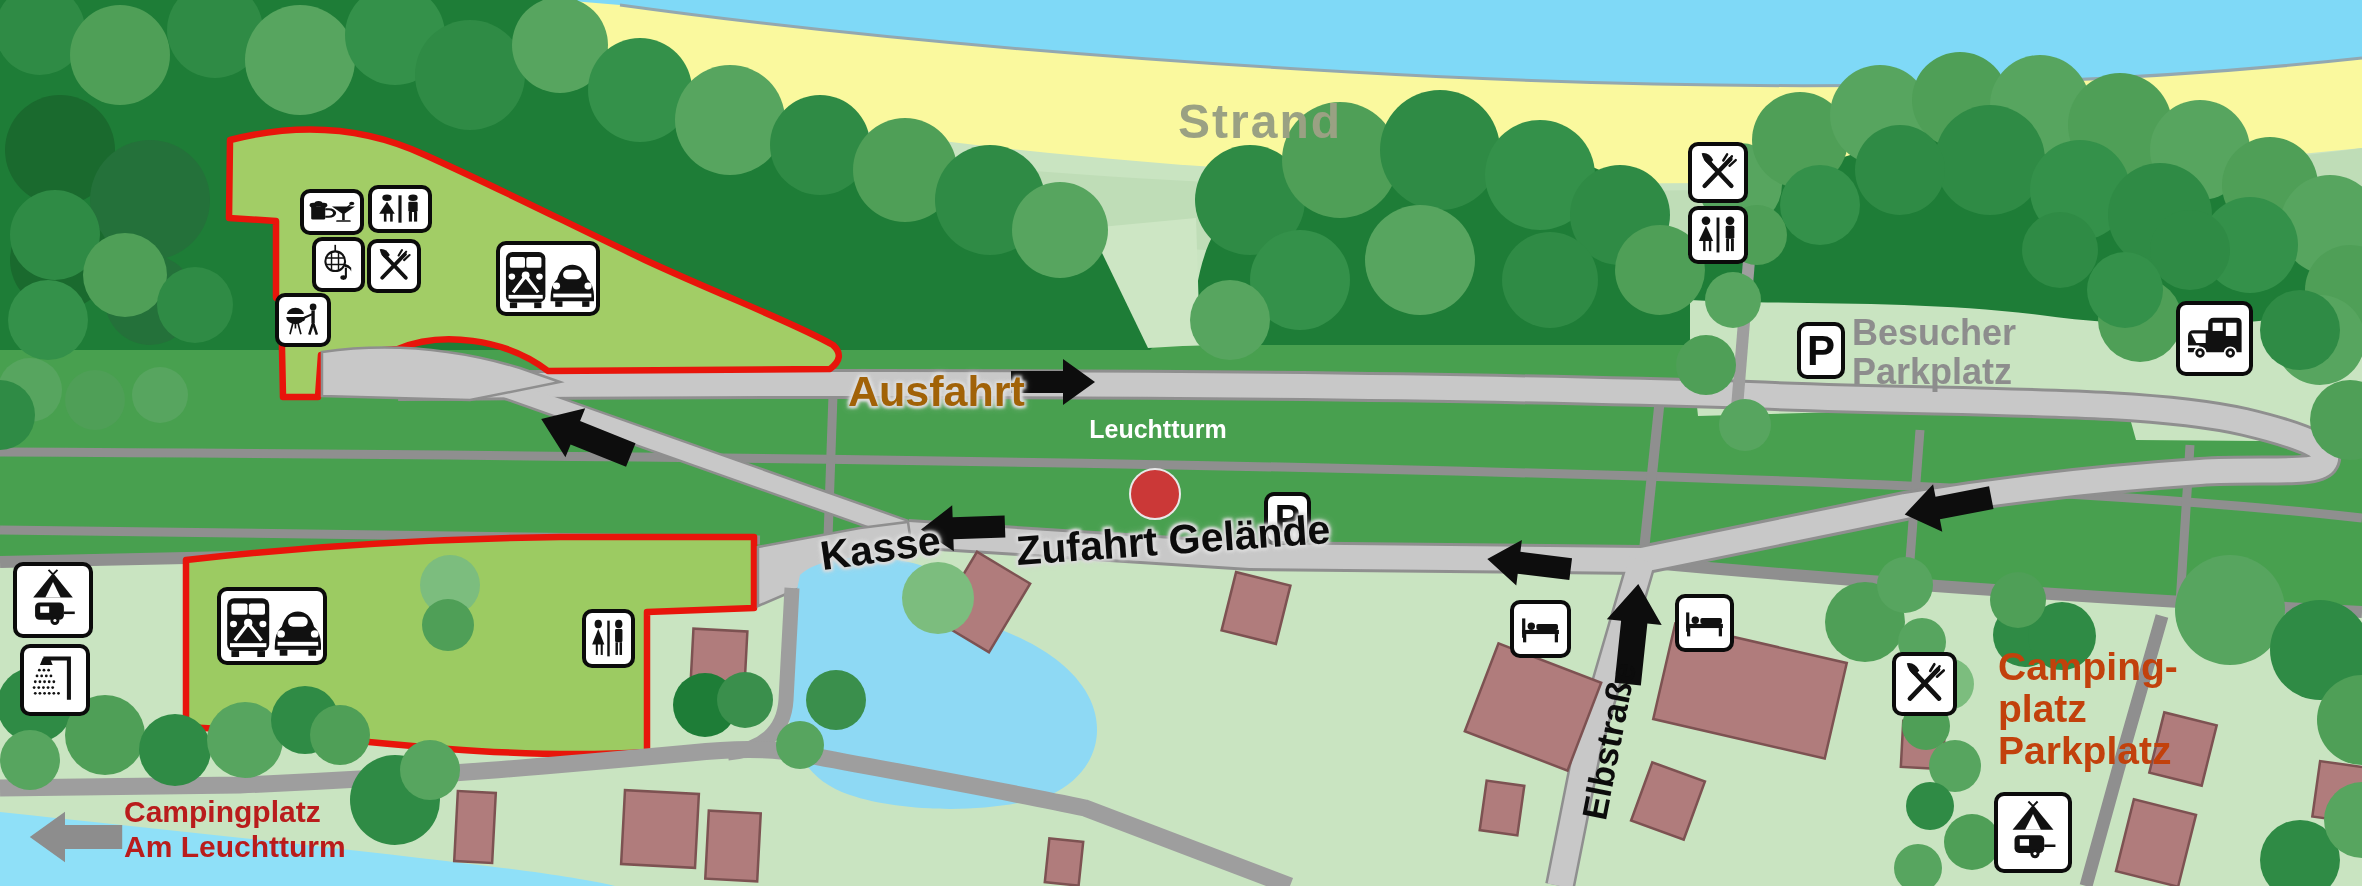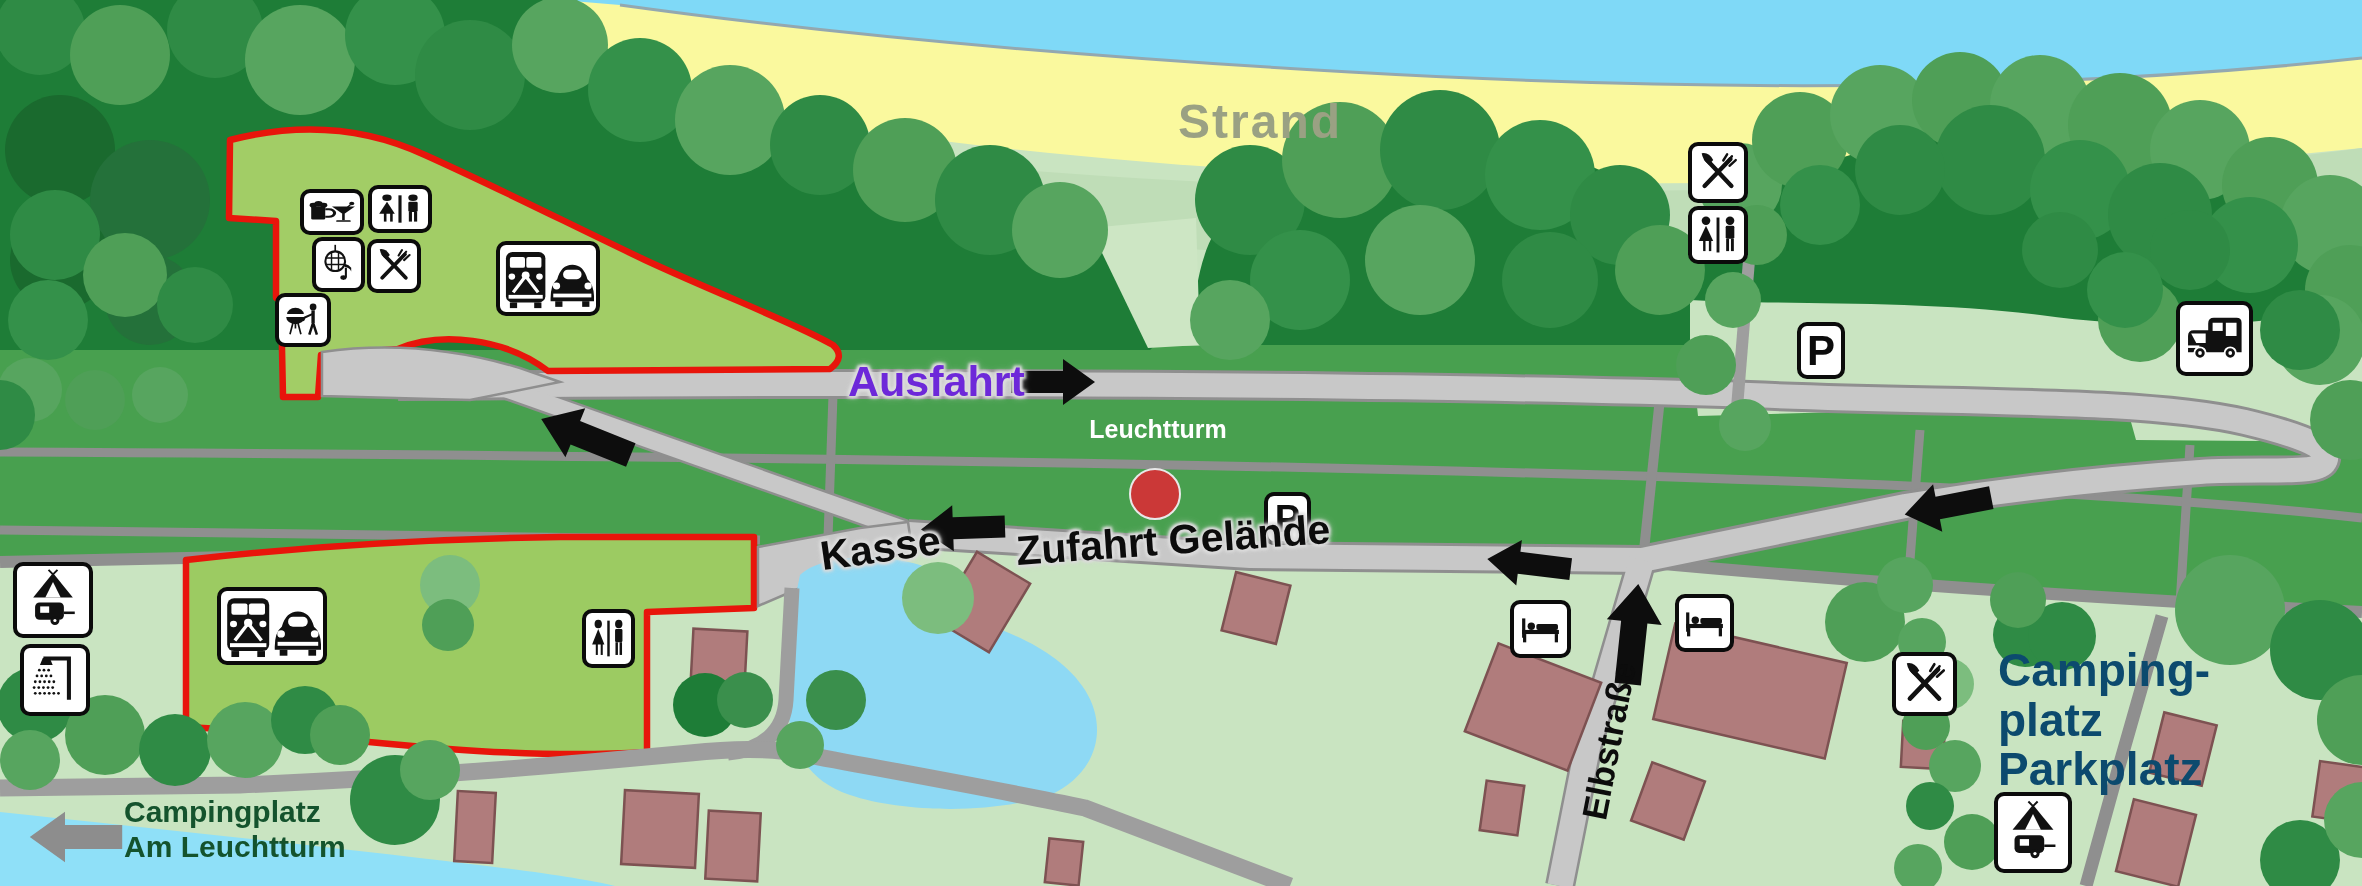--- a/index.html
+++ b/index.html
@@ -11,28 +11,28 @@
   .lbl{position:absolute;font-weight:bold;white-space:nowrap;line-height:1.08;}
   .halo{text-shadow:-2px -2px 3px #dcdcdc,2px -2px 3px #dcdcdc,-2px 2px 3px #dcdcdc,2px 2px 3px #dcdcdc,0 0 8px #d0d0d0;}
   .sign{
     position:absolute;background:#ffffff;border:4px solid #0b0b0b;border-radius:10px;
     box-sizing:border-box;display:flex;align-items:center;justify-content:center;padding:2px;
   }
   .sign svg{width:100%;height:100%;display:block;}
   .p-sign{font-weight:bold;color:#0c0c0c;line-height:1;}
   #lbl-strand{left:1178px;top:96px;font-size:48px;color:#9aa183;letter-spacing:2px;}
   #lbl-haupt{left:384px;top:324px;font-size:38px;color:#0f0f0f;}
-  #lbl-ausfahrt{left:848px;top:358px;font-size:43px;color:#6d28d9;}
+  #lbl-ausfahrt{left:848px;top:368px;font-size:43px;color:#a16207;}
   #lbl-leucht{left:1078px;top:416px;font-size:25px;color:#ffffff;width:160px;text-align:center;font-weight:bold;}
   #lbl-kasse{left:820px;top:526px;font-size:41px;color:#0c0c0c;transform:rotate(-8deg);}
   #lbl-zufahrt{left:1016px;top:518px;font-size:41px;color:#0c0c0c;transform:rotate(-4deg);}
   #lbl-besucher{left:1852px;top:314px;font-size:36px;color:#8D8D8D;}
   #lbl-family{left:350px;top:582px;font-size:37px;color:#0f0f0f;line-height:1.14;}
-  #lbl-kraut{left:1998px;top:646px;font-size:46px;color:#0c4a6e;}
-  #lbl-amleucht{left:124px;top:794px;font-size:30px;color:#14532d;line-height:1.18;}
+  #lbl-kraut{left:1998px;top:646px;font-size:39px;color:#c2410c;}
+  #lbl-amleucht{left:124px;top:794px;font-size:30px;color:#b91c1c;line-height:1.18;}
   #lbl-elb{left:1524px;top:722px;width:170px;text-align:center;font-size:35px;color:#0c0c0c;transform:rotate(-79deg);}
 </style>
 </head>
 <body>
 
 <div class="stage">
 
   <svg class="terrain" viewBox="0 0 2362 886" xmlns="http://www.w3.org/2000/svg" xmlns:xlink="http://www.w3.org/1999/xlink">
     <defs>
       <path id="arr" d="M -42 0 L -10 -23 L -10 -11 L 42 -11 L 42 11 L -10 11 L -10 23 Z"></path>
@@ -473,20 +473,24 @@
     <svg viewBox="0 0 100 100">
         <use xlink:href="#i-tent" href="#i-tent"></use>
       </svg>
   </div>
 
   <div class="lbl" id="lbl-strand">Strand</div>
   <div class="lbl halo" id="lbl-ausfahrt">Ausfahrt</div>
   <div class="lbl" id="lbl-leucht">Leuchtturm</div>
   <div class="lbl halo" id="lbl-kasse">Kasse</div>
   <div class="lbl halo" id="lbl-zufahrt">Zufahrt Gelände</div>
+  <div class="lbl" id="lbl-besucher">
+    <span style="display:block">Besucher</span>
+    <span style="display:block">Parkplatz</span>
+  </div>
   <div class="lbl" id="lbl-kraut">
     <span style="display:block">Camping-</span>
     <span style="display:block">platz</span>
     <span style="display:block">Parkplatz</span>
   </div>
   <div class="lbl" id="lbl-amleucht">
     <span style="display:block">Campingplatz</span>
     <span style="display:block">Am Leuchtturm</span>
   </div>
   <div class="lbl" id="lbl-elb">Elbstraße</div>

